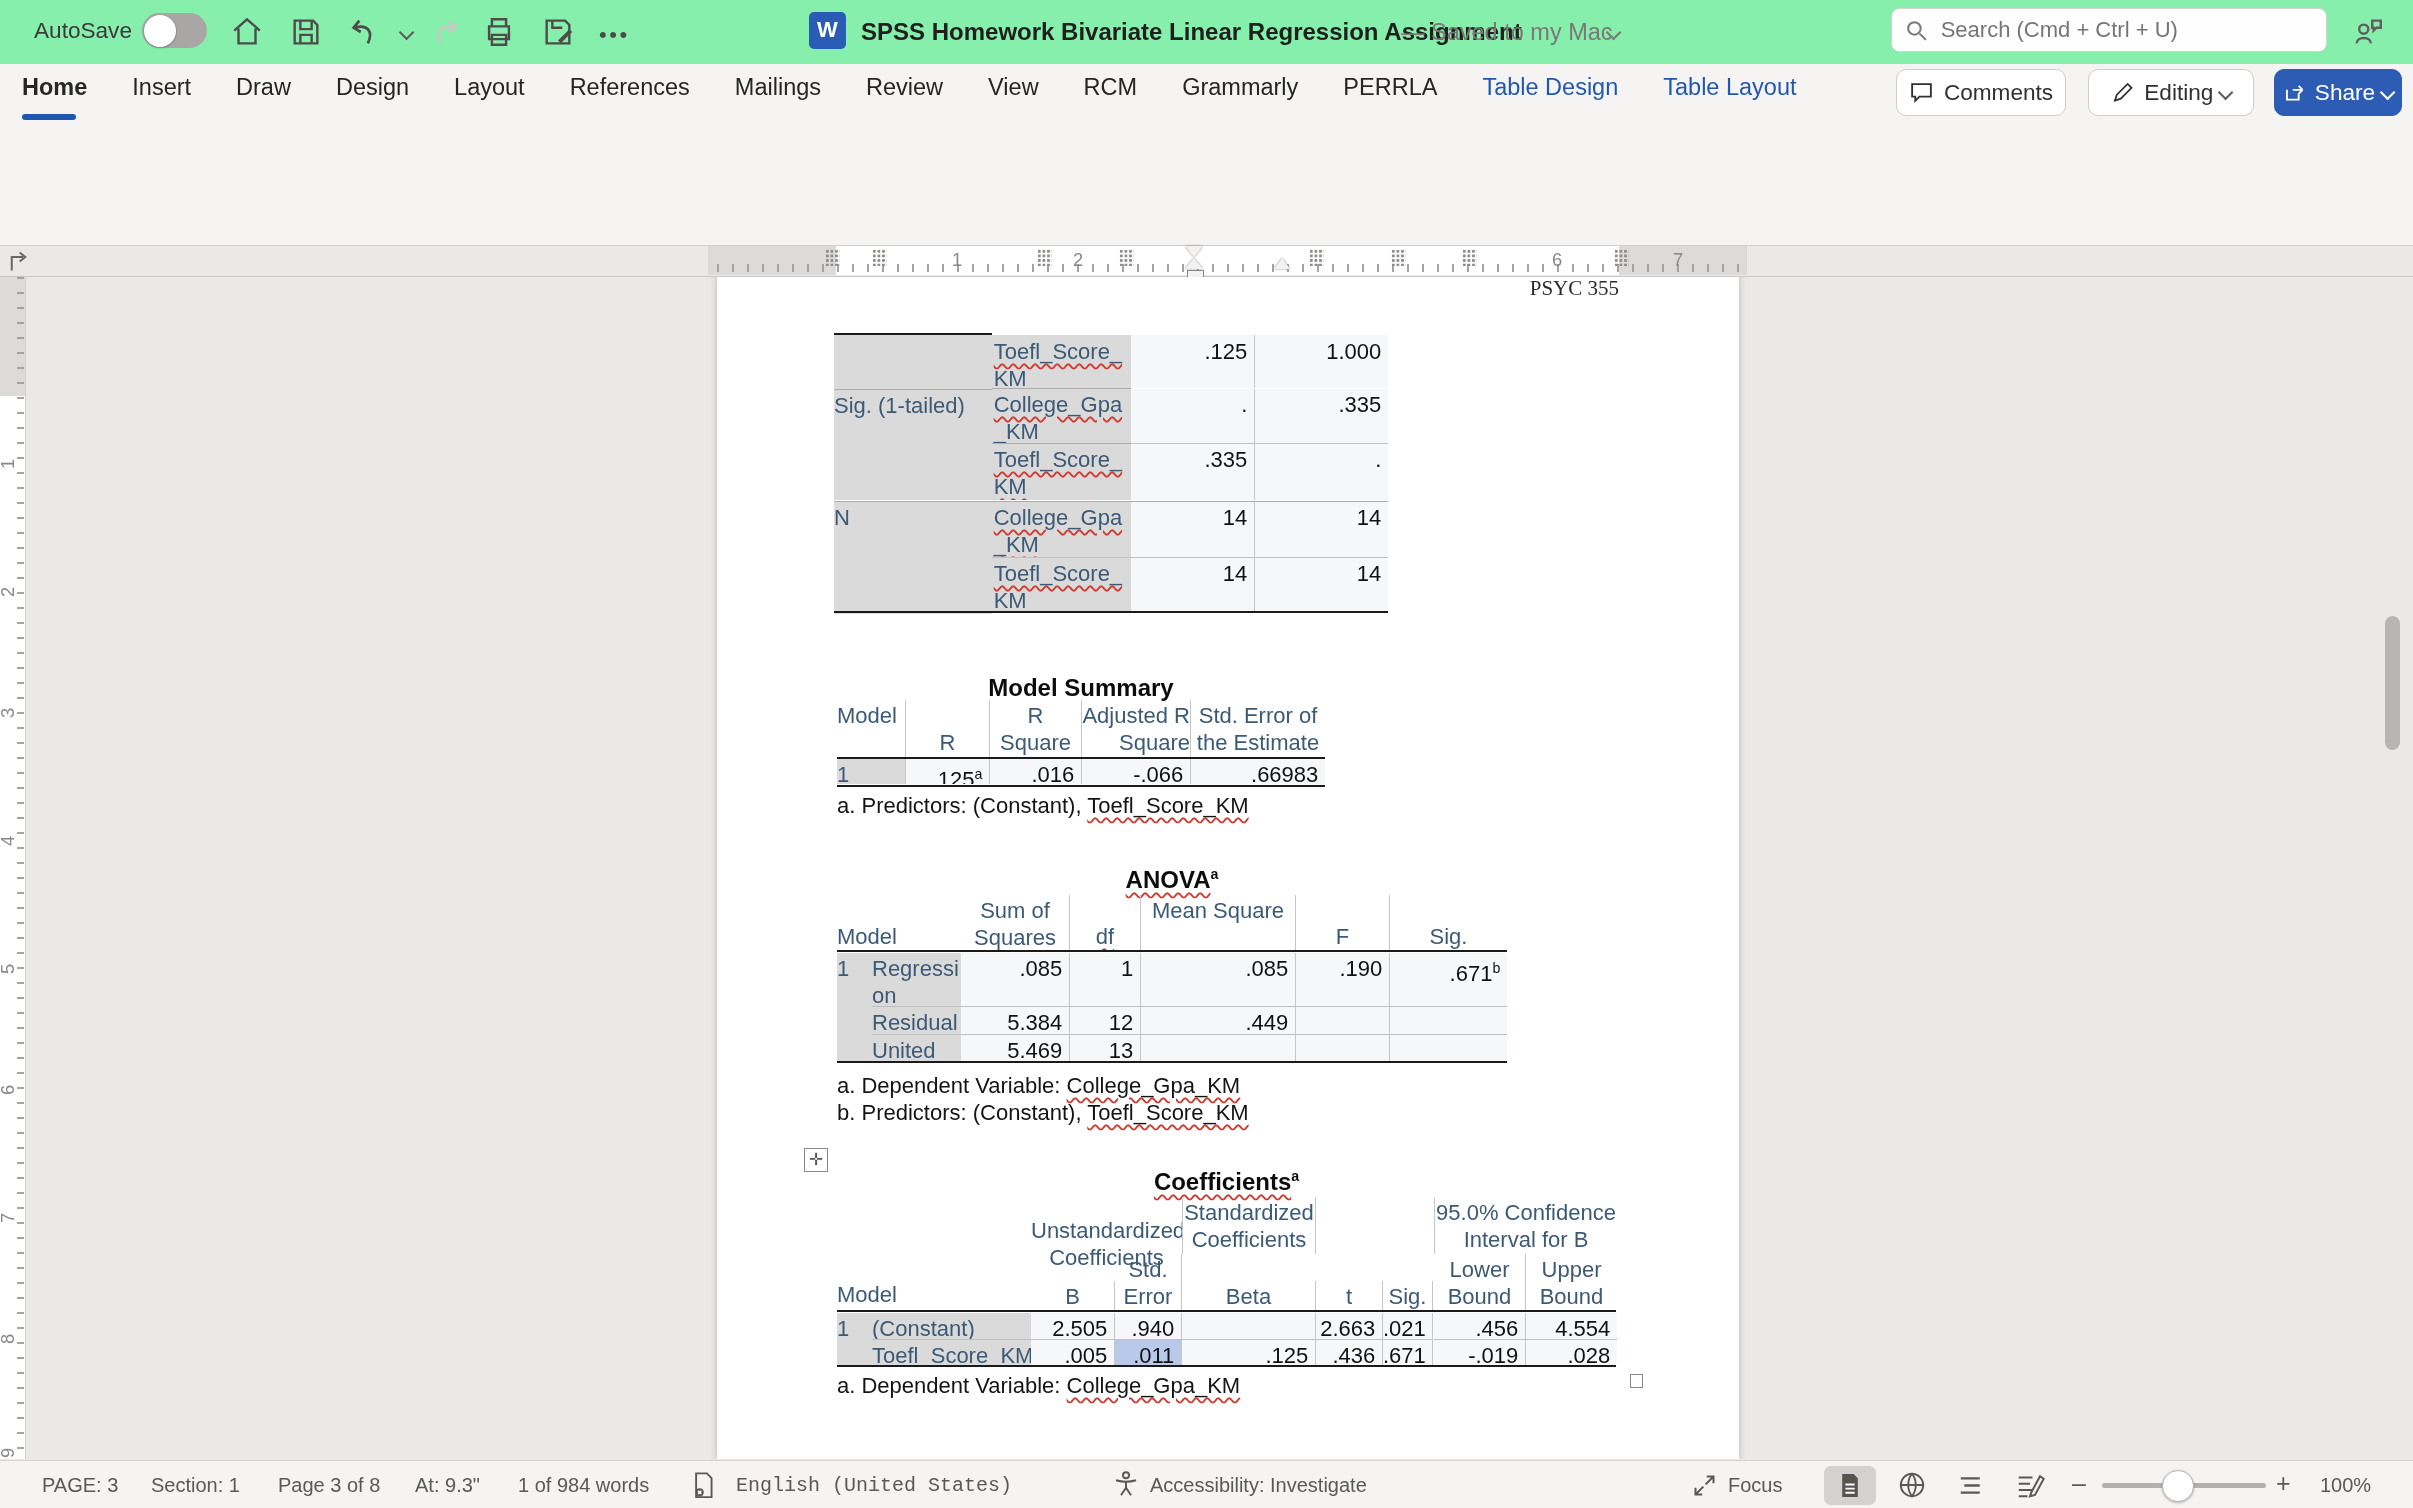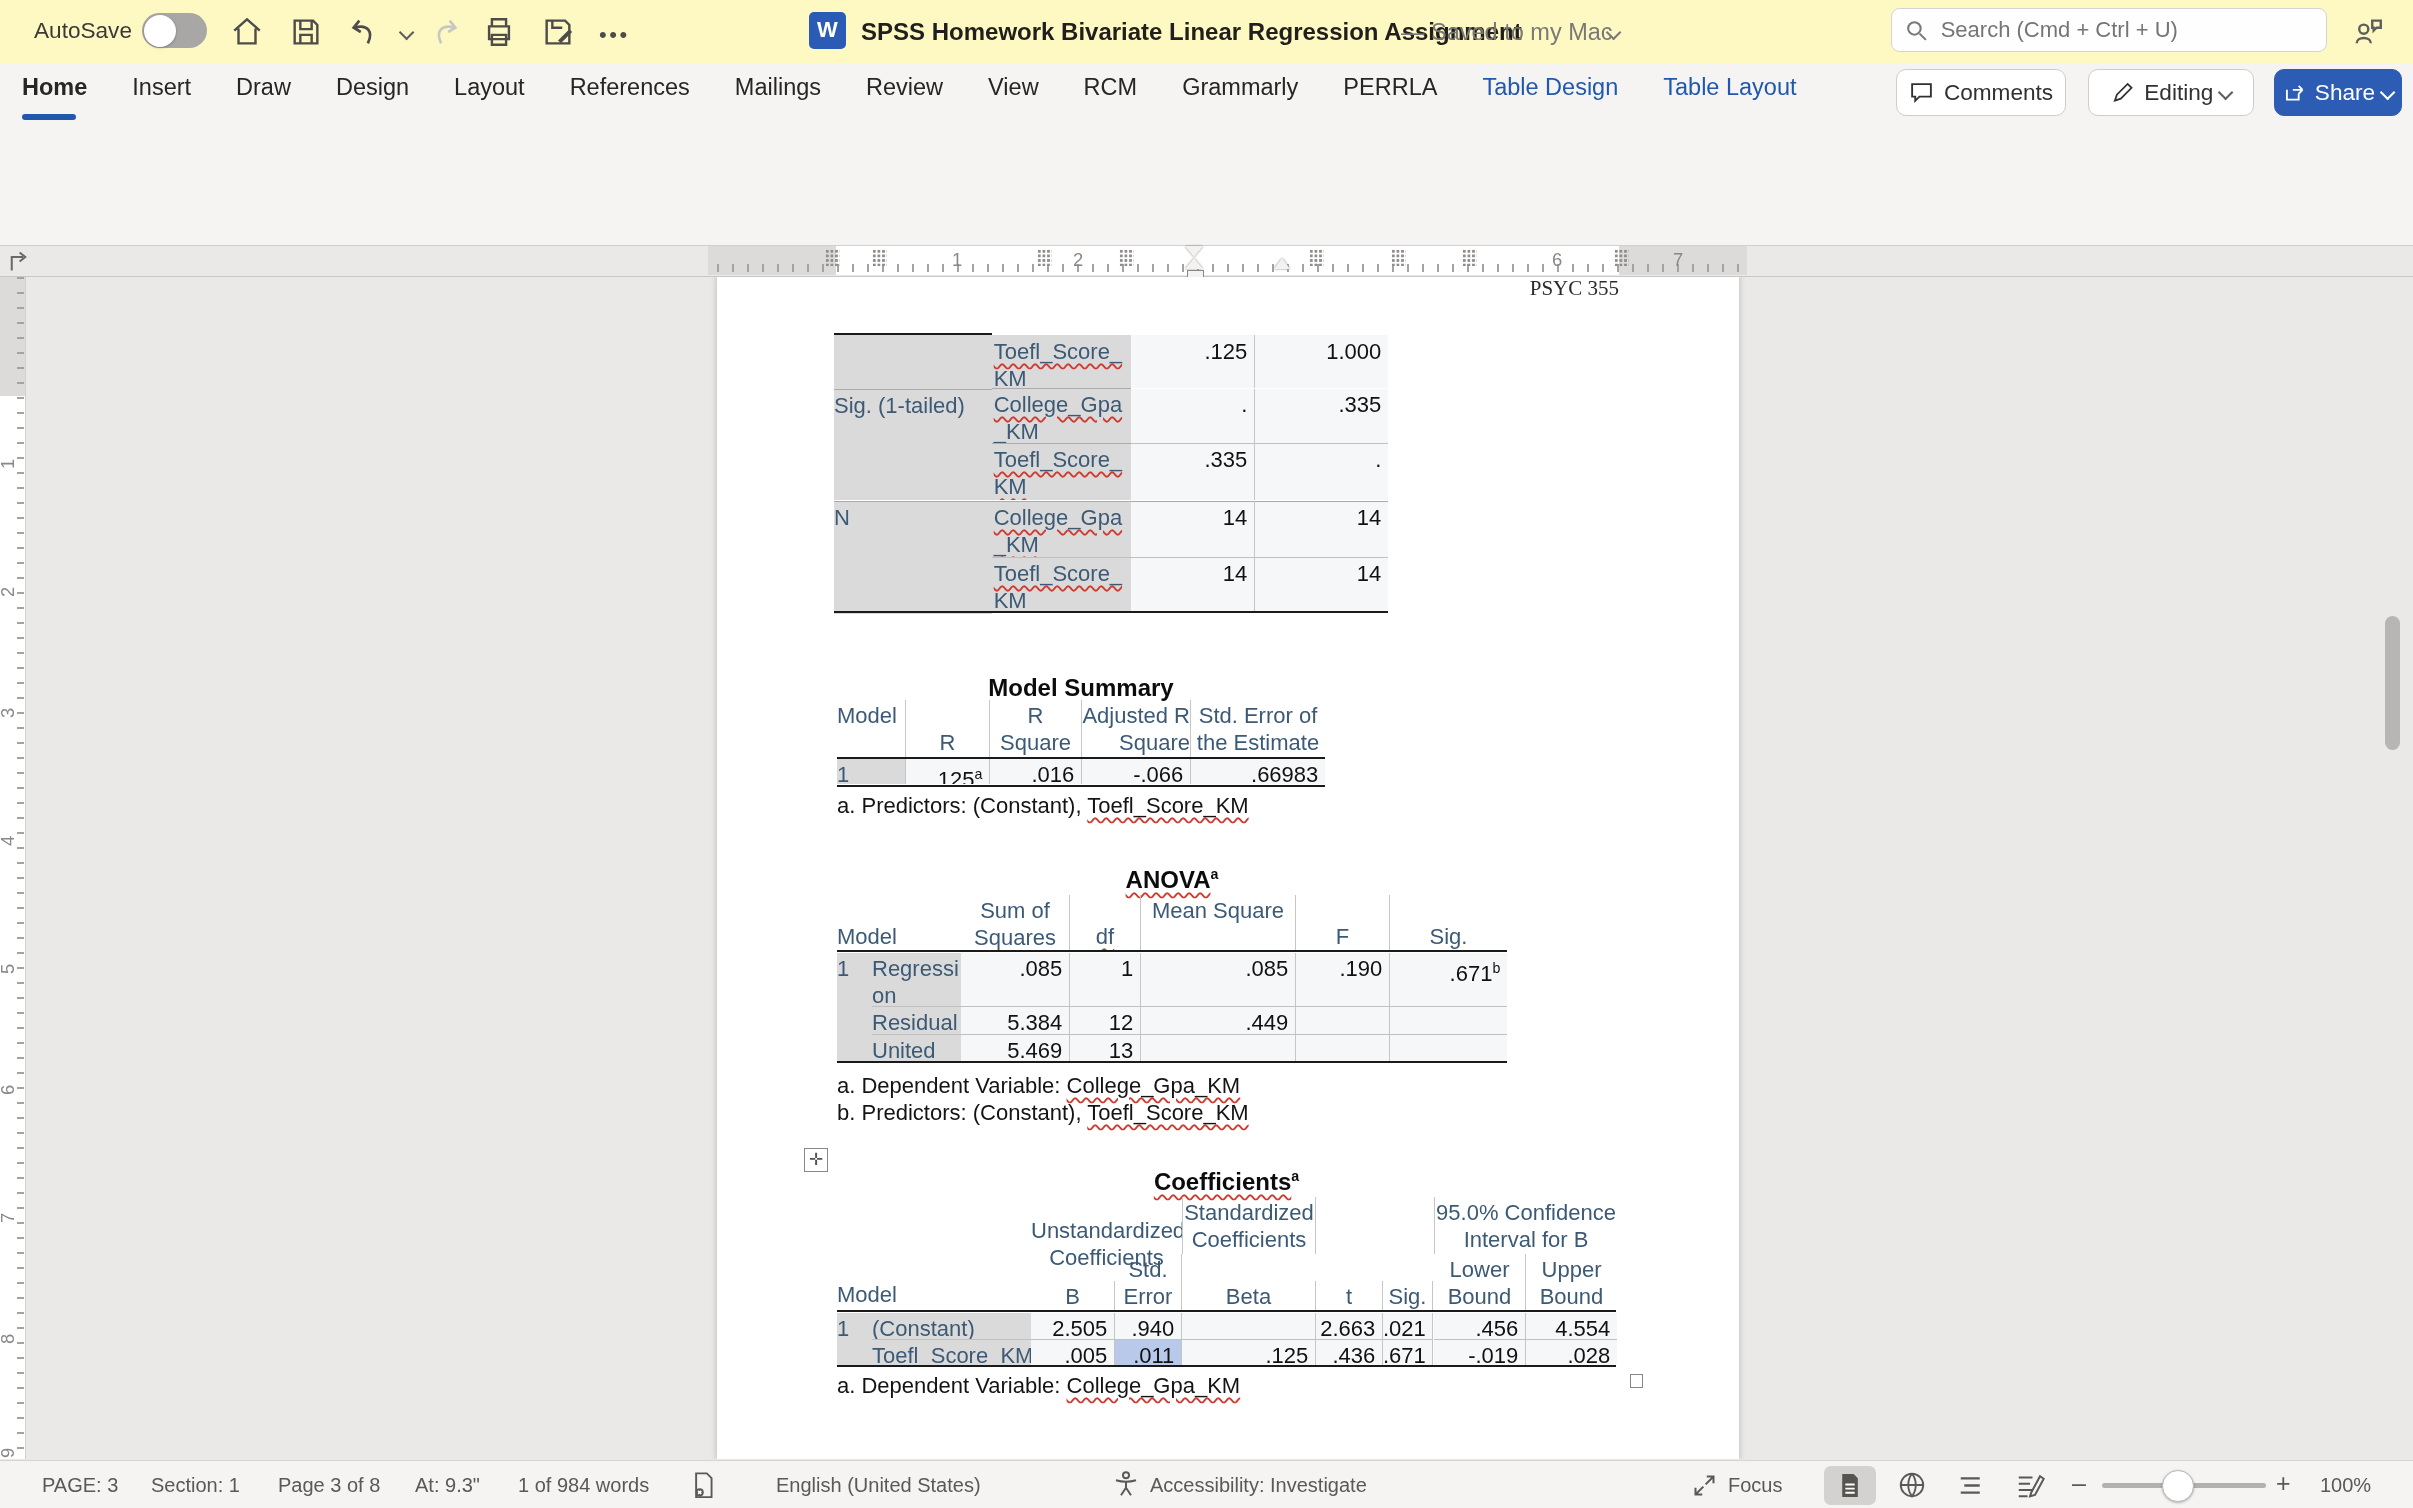--- a/index.html
+++ b/index.html
@@ -1,20 +1,20 @@
 <!DOCTYPE html>
 <html style="font-size:13.4px"><head>
 <meta charset="utf-8">
 <style>
   html,body{margin:0;padding:0;}
   body{width:2413px;height:1508px;overflow:hidden;font-family:"Liberation Sans","DejaVu Sans",sans-serif;background:#eae9e8;}
   .abs{position:absolute;}
   #root{position:absolute;left:0;top:0;width:2413px;height:1508px;}
   
-  #titlebar{left:0;top:0;width:2413px;height:64px;background:#fef9c3;}
+  #titlebar{left:0;top:0;width:2413px;height:64px;background:#86efac;}
   #tabsrow{left:0;top:64px;width:2413px;height:60px;background:#f5f4f2;}
   #ribbon{left:0;top:124px;width:2413px;height:121px;background:#f5f4f2;border-bottom:1.7px solid #d2d0ce;}
   #rulerrow{left:0;top:246px;width:2413px;height:30px;background:#eae9e8;border-bottom:0.8px solid #c9c7c5;}
   #canvas{left:0;top:277px;width:2413px;height:1182px;background:#eae9e8;overflow:hidden;}
   #statusbar{left:0;top:1460px;width:2413px;height:49px;background:#f5f4f2;border-top:0.8px solid #d6d4d2;font-size:20px;color:#595957;}
   .ui-txt{color:#3b3a39;font-size:22px;}
   .grey-txt{color:#7a7977;}
   .chev{display:inline-block;width:9.2px;height:9.2px;border-right:2.1px solid #5f5e5c;border-bottom:2.1px solid #5f5e5c;transform:rotate(45deg);margin-left:6.7px;vertical-align:3.4px;}
   .chev-r{transform:rotate(-45deg);}
   .sep-v{width:0.8px;background:#d8d6d4;top:132px;height:99px;}
@@ -531,21 +531,21 @@
     <span class="sb-item" style="left:42px;">PAGE: 3</span>
     <span class="sb-item" style="left:151px;">Section: 1</span>
     <span class="sb-item" style="left:278px;">Page 3 of 8</span>
     <span class="sb-item" style="left:415px;">At: 9.3"</span>
     <span class="sb-item" style="left:518px;">1 of 984 words</span>
     <svg class="sb-item" style="left:689px;top:10px;" width="28.5" height="28.5" viewBox="0 0 24 24" fill="none" stroke="#5a5957" stroke-width="1.6">
         <path d="M6 2 H15 L19 6 V22 H6 Z"></path>
         <circle cx="9" cy="18" r="3.4" fill="#5a5957" stroke="none"></circle>
         <path d="M7.7 16.7 L10.3 19.3 M10.3 16.7 L7.7 19.3" stroke="#fff" stroke-width="1.4"></path>
       </svg>
-    <span class="sb-item" style="left:776px;">English (United States)</span>
+    <span class="sb-item" style="left:736px;font-family:Liberation Mono, monospace;">English (United States)</span>
     <svg class="sb-item" style="left:1111px;top:8.4px;" width="30" height="30" viewBox="0 0 24 24" fill="none" stroke="#5a5957" stroke-width="1.6">
         <circle cx="12" cy="5" r="2.4"></circle>
         <path d="M4 9 C9 10.5 15 10.5 20 9 M12 10 V15 M12 15 L8 21 M12 15 L16 21"></path>
       </svg>
     <span class="sb-item" style="left:1150px;">Accessibility: Investigate</span>
 
     <svg class="sb-item" style="left:1691px;top:11px;" width="27" height="27" viewBox="0 0 24 24" fill="none" stroke="#5a5957" stroke-width="1.8">
         <path d="M14 4 H20 V10 M20 4 L13 11 M10 20 H4 V14 M4 20 L11 13"></path>
       </svg>
     <span class="sb-item" style="left:1728px;">Focus</span>

